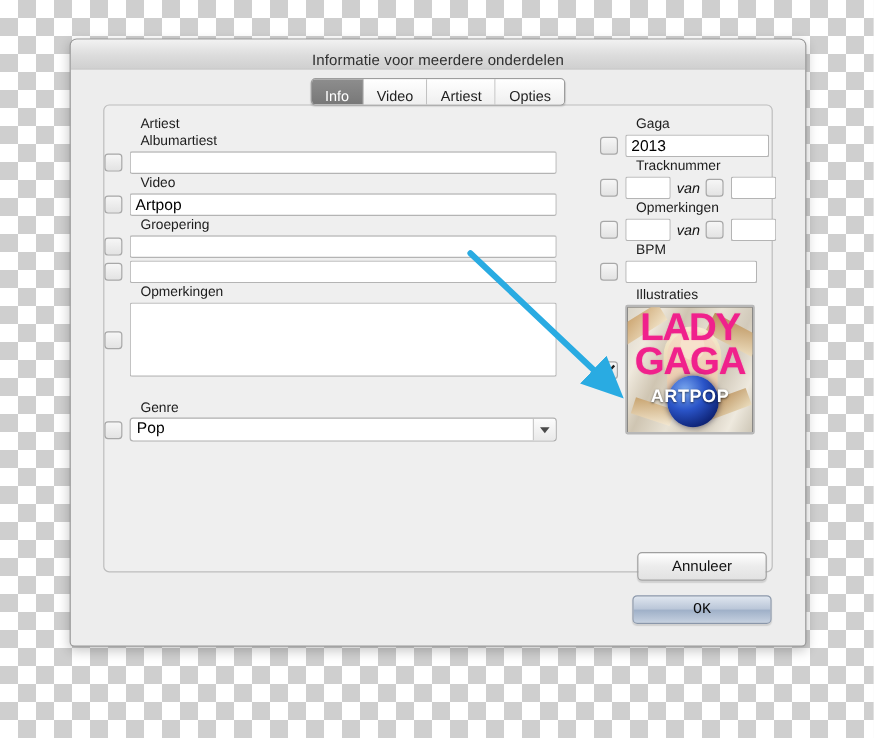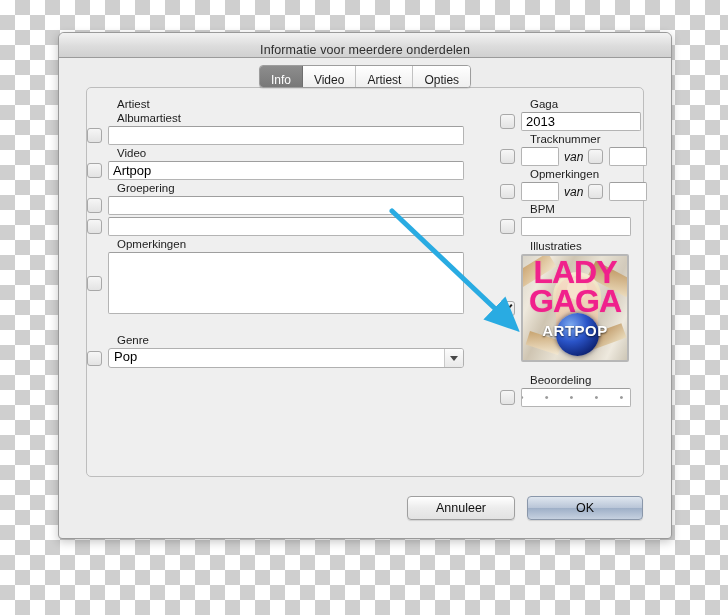--- a/index.html
+++ b/index.html
@@ -272,20 +272,21 @@
     z-index: 3;
   }
 
   
   #buttons {
     position: absolute;
     right: 28px; bottom: 18px;
     display: flex;
     align-items: center;
     gap: 12px;
+    flex-direction: column;
   }
   .btn {
     height: 22px;
     min-width: 78px;
     padding: 0 14px;
     border-radius: 4px;
     font-size: 12.5px;
     display: flex;
     align-items: center;
     justify-content: center;
@@ -293,20 +294,21 @@
     background: linear-gradient(to bottom, #ffffff 0%, #ececec 50%, #e2e2e2 100%);
     color: #111;
     box-shadow: 0 1px 1px rgba(0,0,0,0.12);
     cursor: default;
   }
   .btn.default {
     background: linear-gradient(to bottom, #dfe6ef 0%, #bac6d8 48%, #9fb0c8 52%, #c6d1e0 100%);
     border-color: #8a97aa;
     color: #0b0b0b;
     min-width: 86px;
+    font-family: Liberation Mono, monospace;
   }
 
   
   #arrow {
     position: absolute;
     left: 0; top: 0;
     width: 728px; height: 615px;
     pointer-events: none;
   }
 </style>
@@ -457,29 +459,20 @@
               <div class="gagatext">
                 <div>LADY</div>
                 <div>GAGA</div>
               </div>
               <div class="sphere"></div>
               <div class="artpop">ARTPOP</div>
             </div>
           </div>
         </div>
 
-        <div class="field" style="margin-top:12px;">
-          <span class="lbl">Beoordeling</span>
-          <div class="row">
-            <div class="cb"></div>
-            <div class="inp rating">
-              <span class="dots">• • • • •</span>
-            </div>
-          </div>
-        </div>
 
       </div>
     </div>
   </div>
 
   <div id="buttons">
     <div class="btn">Annuleer</div>
     <div class="btn default">OK</div>
   </div>
 

